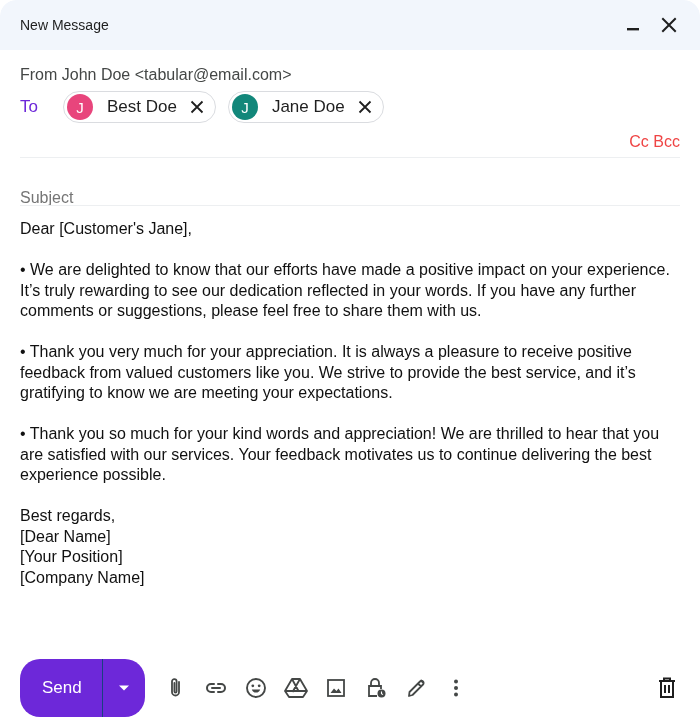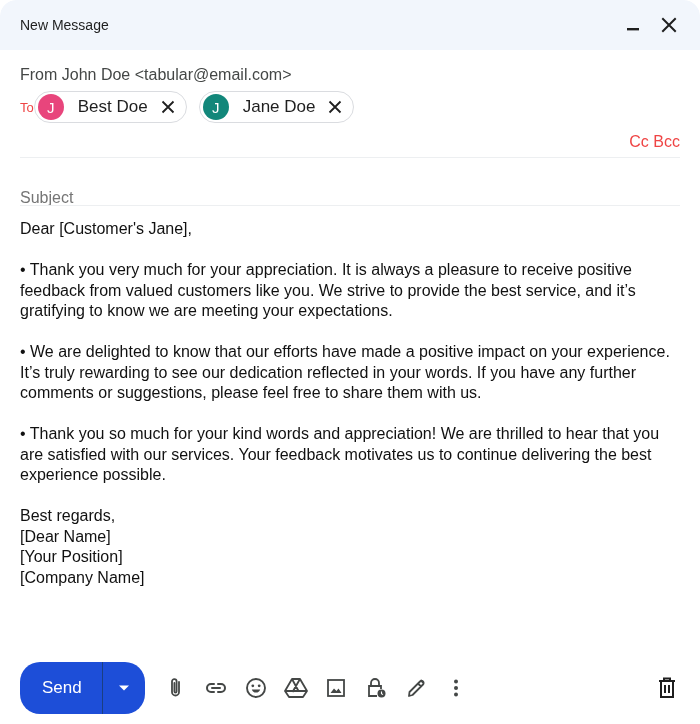--- a/index.html
+++ b/index.html
@@ -8,39 +8,39 @@
 
     .window { position: relative; width: 700px; height: 724px; background: #fff; border-radius: 16px 16px 0 0; overflow: hidden; }
 
     .titlebar { height: 50px; background: #f2f6fc; display: flex; align-items: center; padding: 0 20px; border-radius: 16px 16px 0 0; }
     .titlebar .title { font-size: 14px; color: #1f1f1f; flex: 1; font-weight: 500; }
     .titlebar .ctrl { width: 22px; height: 22px; display: flex; align-items: center; justify-content: center; margin-left: 14px; cursor: pointer; }
 
     .from { position: absolute; left: 20px; top: 66px; font-size: 16px; color: #444746; }
 
     .to-row { position: absolute; left: 20px; top: 91px; display: flex; align-items: center; }
-    .to-label { font-size: 13px; color: #ef4444; margin-right: 0; }
+    .to-label { font-size: 17px; color: #6d28d9; margin-right: 25px; }
     .chip { display: flex; align-items: center; height: 32px; border: 1px solid #dadce0; border-radius: 16px; padding: 0 10px 0 3px; margin-right: 12px; background: #fff; }
     .chip .avatar { width: 26px; height: 26px; border-radius: 50%; color: #fff; font-size: 15px; display: flex; align-items: center; justify-content: center; margin-right: 14px; }
     .chip .name { font-size: 17px; color: #1f1f1f; margin-right: 12px; }
     .chip .remove { width: 16px; height: 16px; display: flex; align-items: center; justify-content: center; cursor: pointer; }
 
     .ccbcc { position: absolute; right: 20px; top: 133px; font-size: 16px; color: #ef4444; }
     .ccbcc span { cursor: pointer; }
 
     .divider { position: absolute; left: 20px; right: 20px; height: 1px; background: #edeff1; }
 
     .subject { position: absolute; left: 20px; top: 189px; font-size: 16px; color: #757575; width: 660px; }
 
     .body { position: absolute; left: 20px; top: 219px; width: 665px; font-size: 16px; line-height: 20.5px; color: #111; }
     .body p { margin-bottom: 20.5px; }
     .body .sig div { line-height: 20.5px; }
 
     .toolbar { position: absolute; left: 20px; right: 20px; top: 668px; height: 40px; display: flex; align-items: center; }
-    .send-group { display: flex; height: 52px; border-radius: 20px; background: #1d4ed8; overflow: hidden; }
+    .send-group { display: flex; height: 58px; border-radius: 20px; background: #6d28d9; overflow: hidden; }
     .send-btn { color: #fff; font-size: 17px; font-weight: 500; padding: 0 20px 0 22px; display: flex; align-items: center; cursor: pointer; }
     .send-sep { width: 1px; background: #1a3f82; }
     .send-more { width: 42px; display: flex; align-items: center; justify-content: center; cursor: pointer; }
     .tool { width: 26px; height: 26px; display: flex; align-items: center; justify-content: center; margin-left: 14px; cursor: pointer; }
     .tool:first-of-type { margin-left: 18px; }
     .spacer { flex: 1; }
   </style>
 </head>
 <body>
 
@@ -92,22 +92,22 @@
   </div>
 
   <div class="divider" style="top:157px"></div>
 
   <div class="subject">Subject</div>
 
   <div class="divider" style="top:205px"></div>
 
   <div class="body">
     <p>Dear [Customer's Jane],</p>
+    <p>• We are delighted to know that our efforts have made a positive impact on your experience. It’s truly rewarding to see our dedication reflected in your words. If you have any further comments or suggestions, please feel free to share them with us.</p>
     <p>• Thank you very much for your appreciation. It is always a pleasure to receive positive feedback from valued customers like you. We strive to provide the best service, and it’s gratifying to know we are meeting your expectations.</p>
-    <p>• We are delighted to know that our efforts have made a positive impact on your experience. It’s truly rewarding to see our dedication reflected in your words. If you have any further comments or suggestions, please feel free to share them with us.</p>
     <p>• Thank you so much for your kind words and appreciation! We are thrilled to hear that you are satisfied with our services. Your feedback motivates us to continue delivering the best experience possible.</p>
     <div class="sig">
       <div>Best regards,</div>
       <div>[Dear Name]</div>
       <div>[Your Position]</div>
       <div>[Company Name]</div>
     </div>
   </div>
 
   <div class="toolbar">

